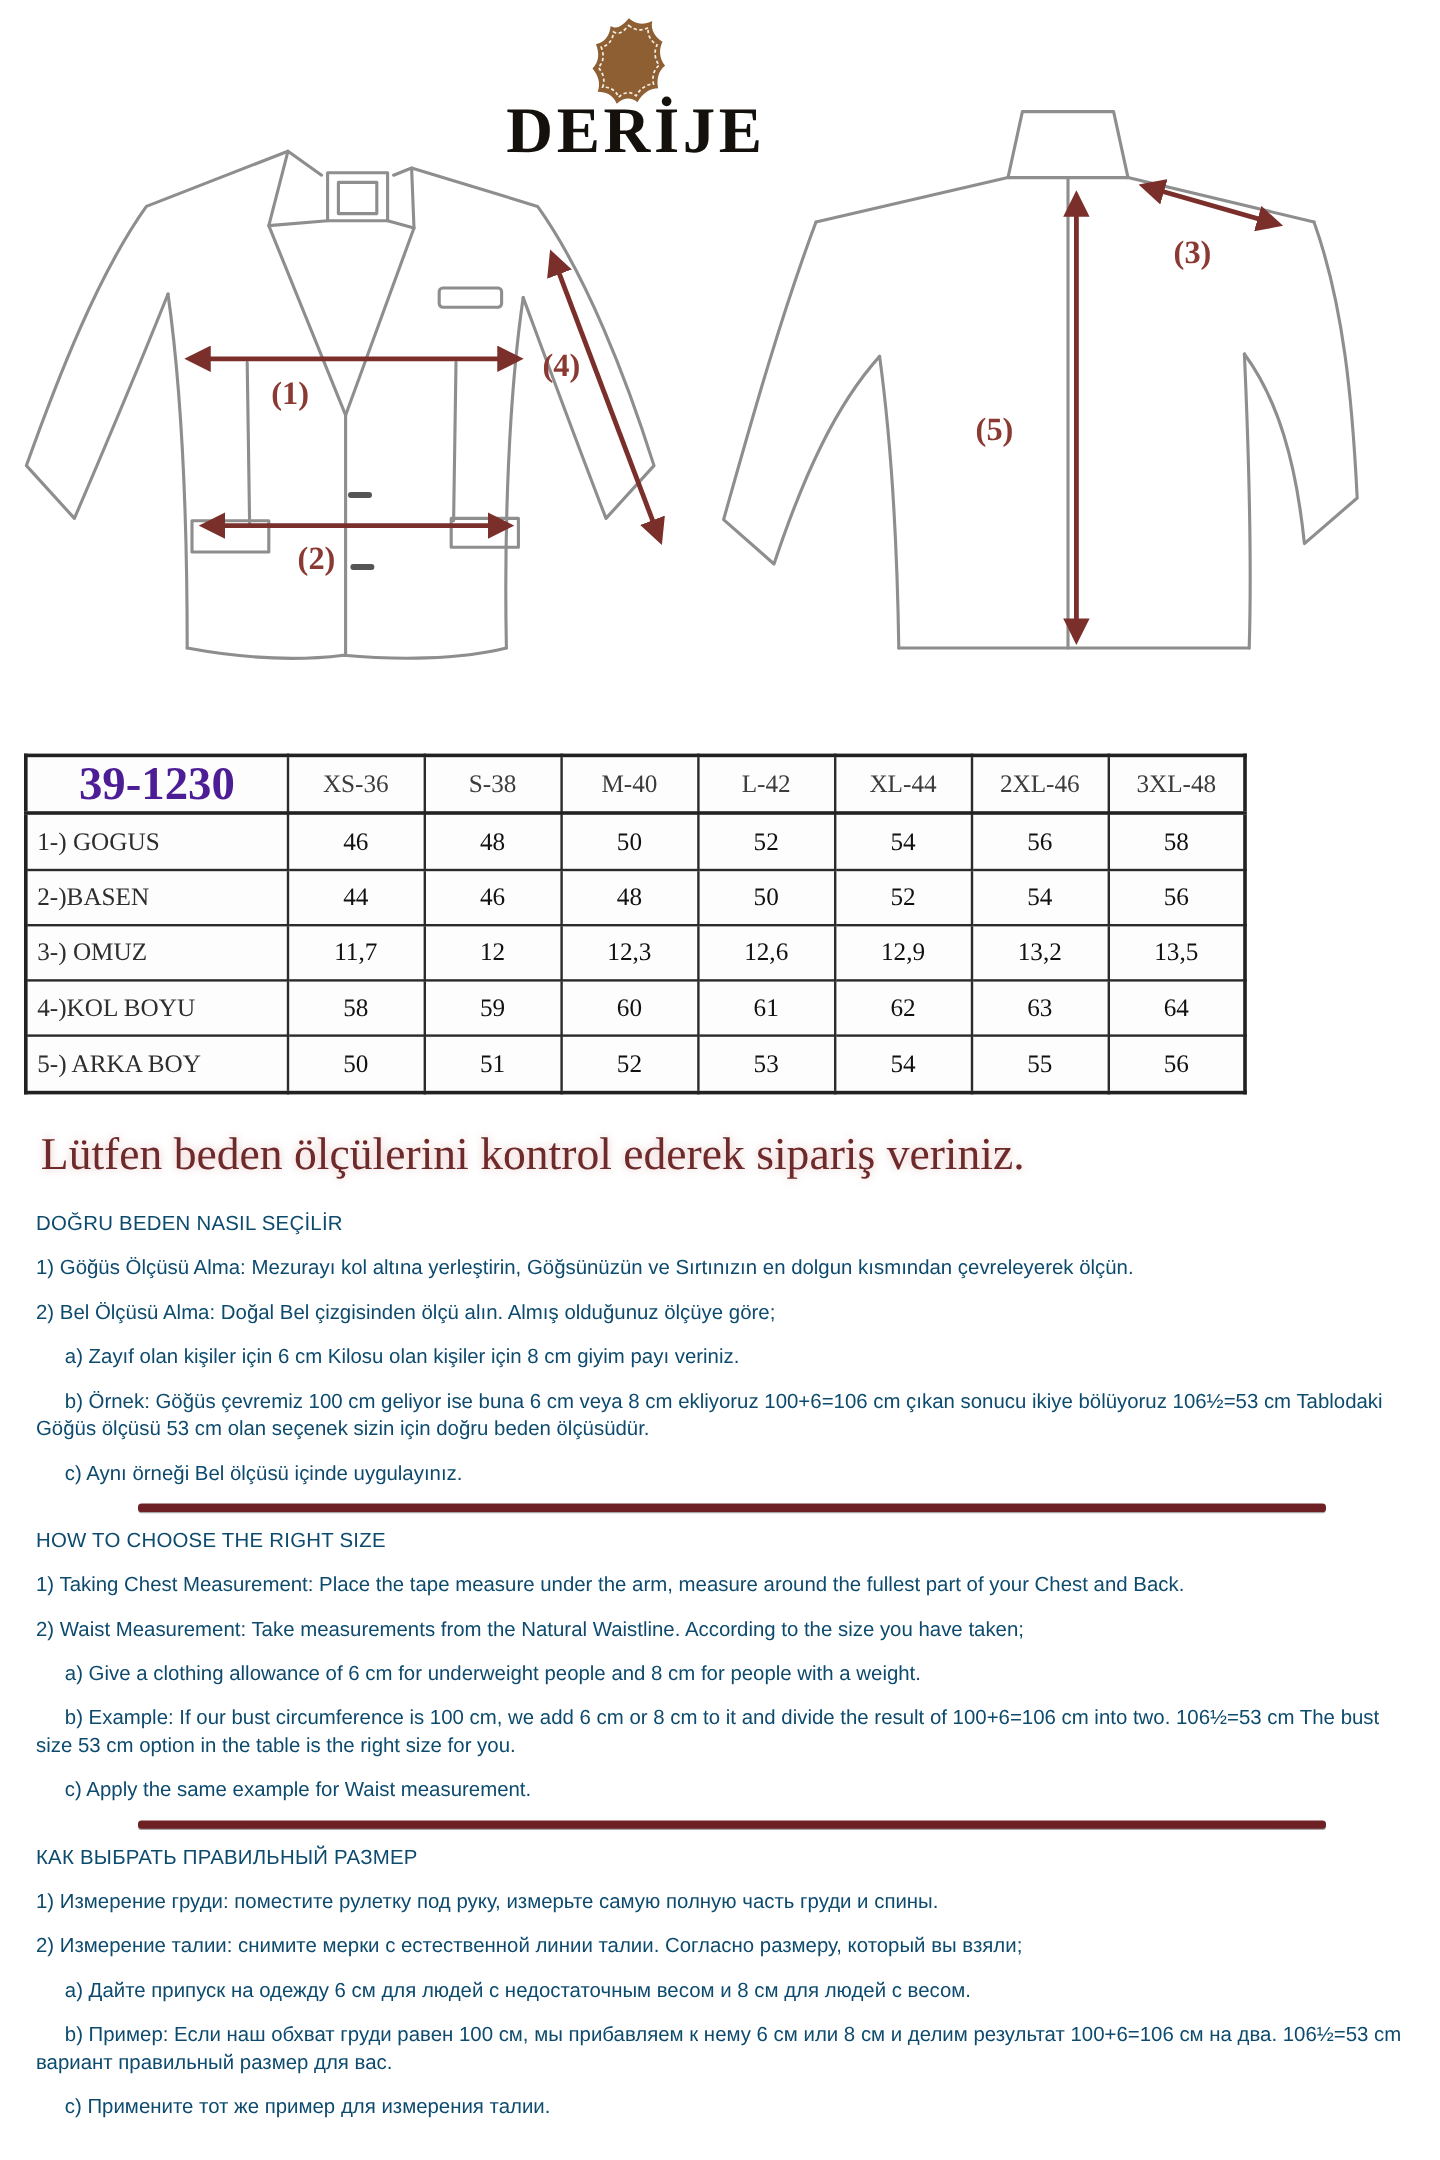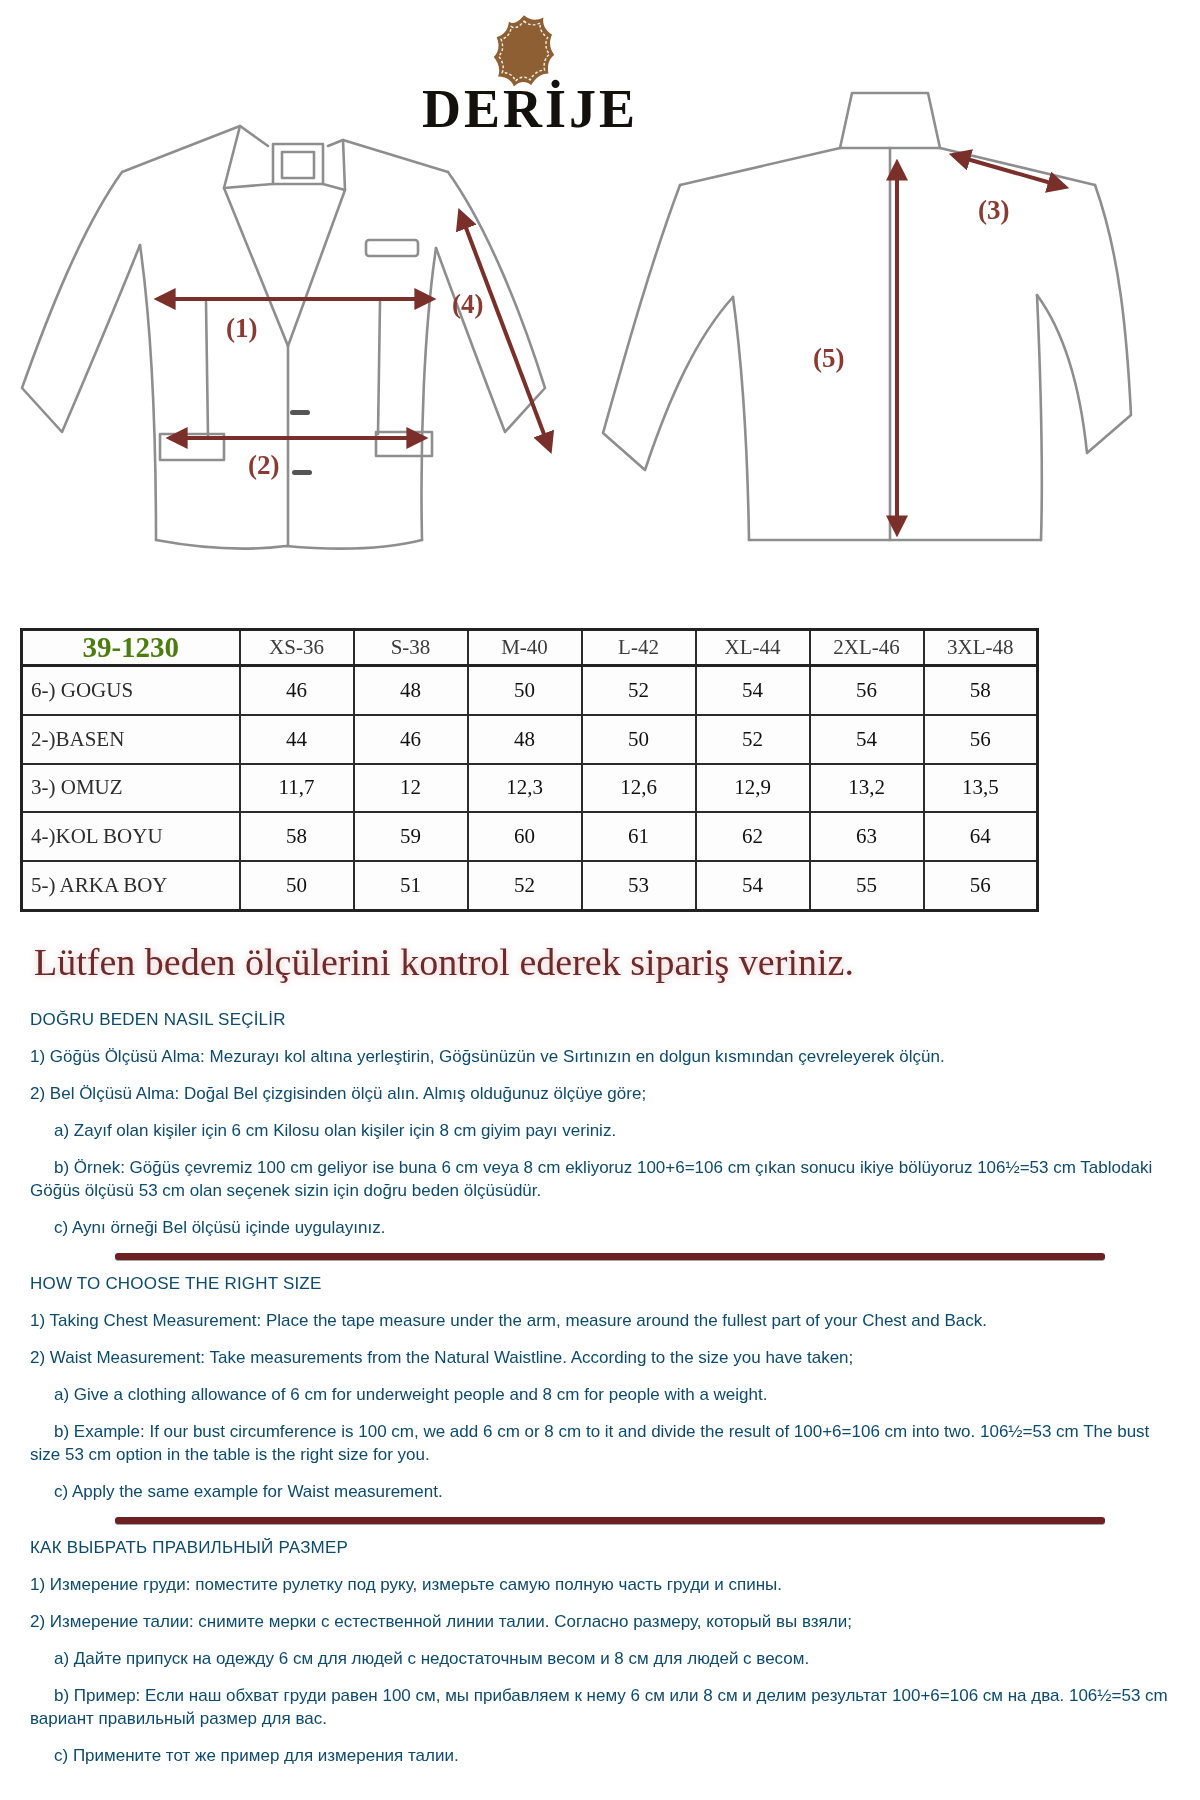--- a/index.html
+++ b/index.html
@@ -15,21 +15,21 @@
   .jacket.back{left:575px;top:85px;width:560px;height:470px;}
   .lbl text{font:700 27px "Liberation Serif",serif;fill:#8b3a33;}
   
   table.sizes{position:absolute;left:20px;top:628px;width:1016px;height:284px;
         border-collapse:collapse;table-layout:fixed;background:#fdfdfd;
         font-family:"Liberation Serif",serif;color:#111;}
   table.sizes td,table.sizes th{border:2px solid #2b2b2b;text-align:center;vertical-align:middle;
         font-size:21px;font-weight:400;padding:0;overflow:hidden;white-space:nowrap;}
   table.sizes{border:3px solid #222;}
   table.sizes thead th{color:#3c3c3c;}
-  table.sizes thead th.model{font-weight:700;color:#4d7c0f;font-size:29px;}
+  table.sizes thead th.model{font-weight:700;color:#4c1d95;font-size:39px;}
   table.sizes thead tr{border-bottom:3px solid #222;}
   table.sizes td.rowlabel{text-align:left;padding-left:8px;color:#2e2e2e;}
   col.c-label{width:218px;}
   col.c-size{width:114px;}
   
   .headline{position:absolute;left:34px;top:940px;width:1140px;
         font-family:"Liberation Serif",serif;font-size:38px;color:#6e2a2a;
         text-shadow:0 0 7px rgba(205,120,120,.45);white-space:nowrap;}
   
   .textblock{position:absolute;left:30px;top:1008px;width:1146px;
@@ -141,21 +141,21 @@
         <th>S-38</th>
         <th>M-40</th>
         <th>L-42</th>
         <th>XL-44</th>
         <th>2XL-46</th>
         <th>3XL-48</th>
       </tr>
     </thead>
     <tbody>
       <tr>
-        <td class="rowlabel">6-) GOGUS</td>
+        <td class="rowlabel">1-) GOGUS</td>
         <td>46</td>
         <td>48</td>
         <td>50</td>
         <td>52</td>
         <td>54</td>
         <td>56</td>
         <td>58</td>
       </tr>
       <tr>
         <td class="rowlabel">2-)BASEN</td>

